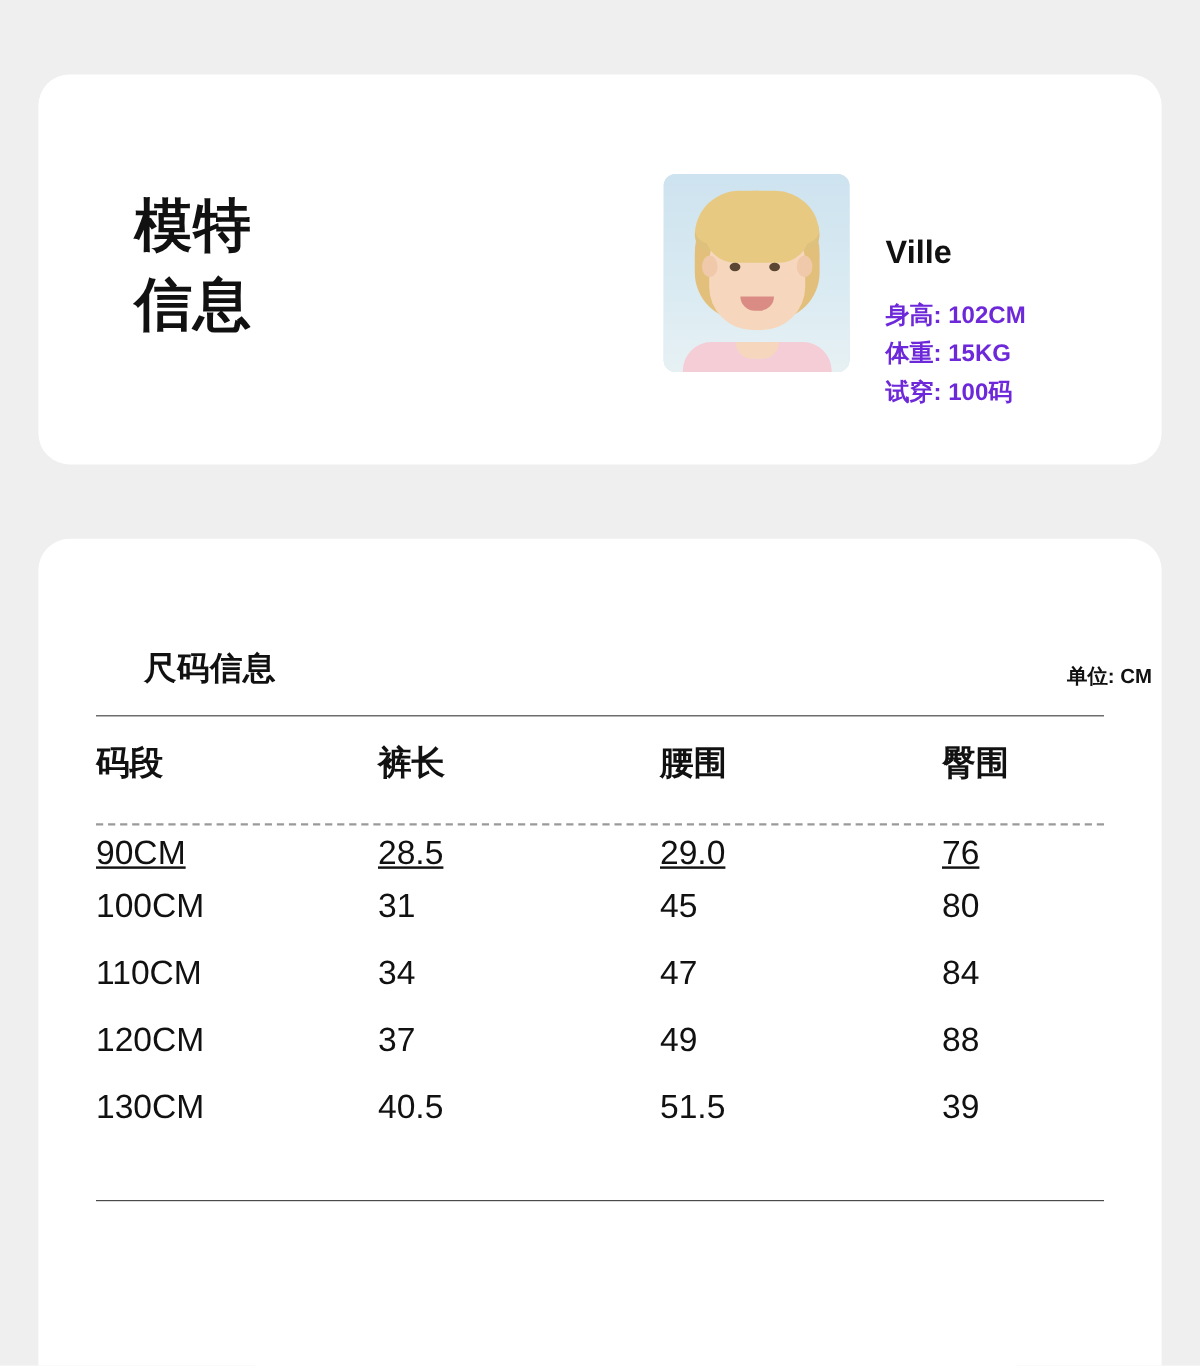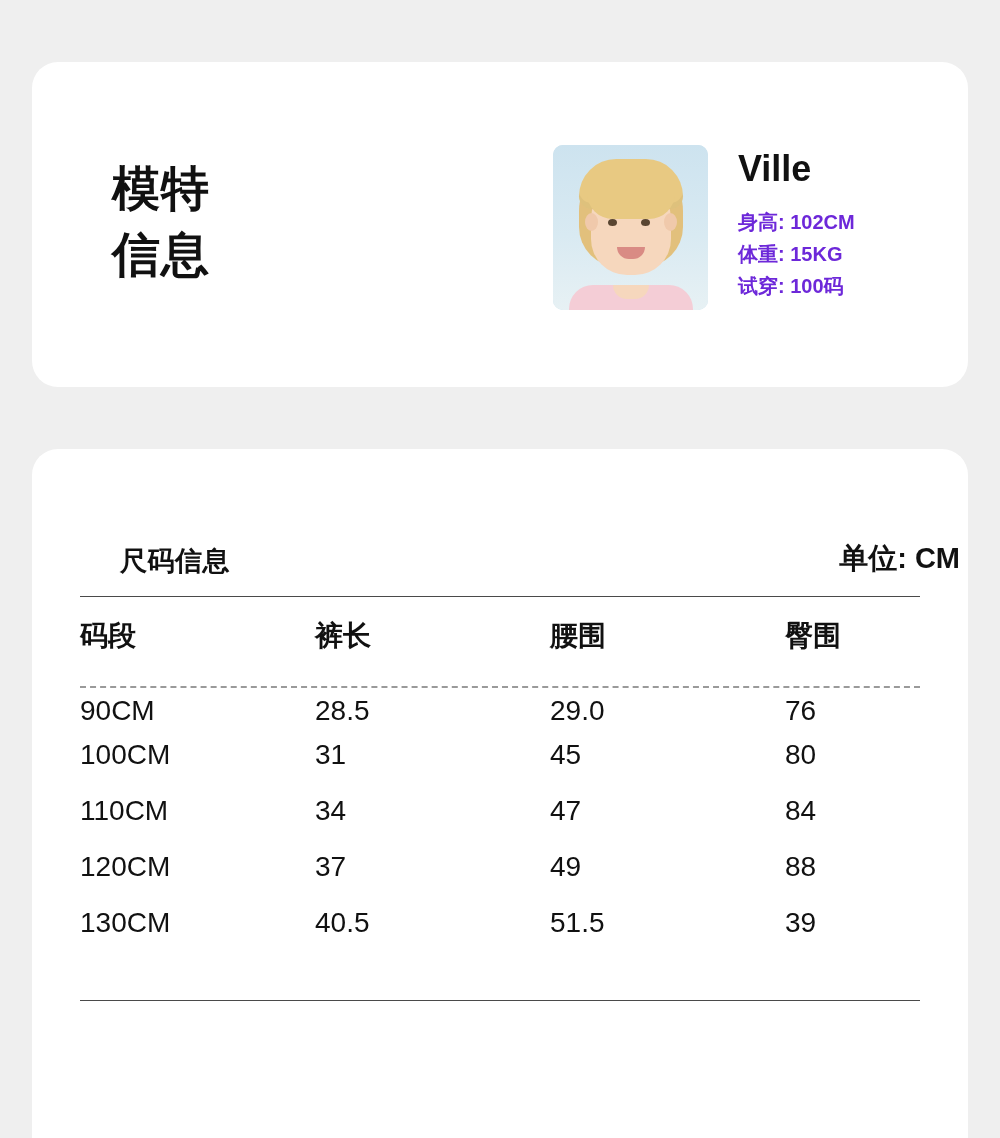--- a/index.html
+++ b/index.html
@@ -147,25 +147,26 @@
     background: #f6d7bd;
   }
 
   .model-meta {
     position: absolute;
     left: 706px;
     top: 88px;
     width: 220px;
   }
   .model-name {
-    font-size: 36px;
+    font-size: 27px;
     font-weight: bold;
     color: #111;
     line-height: 38px;
     margin-bottom: 18px;
+    margin-top: 41px;
   }
   .model-spec {
     font-size: 20px;
     color: #6d28d9;
     line-height: 32px;
     font-weight: bold;
   }
 
   
   .size-card {
@@ -189,21 +190,21 @@
     align-items: flex-end;
     margin-left: 40px;
   }
   .size-title {
     font-size: 27px;
     font-weight: bold;
     color: #111;
     letter-spacing: 0.5px;
   }
   .size-unit {
-    font-size: 29px;
+    font-size: 17px;
     font-weight: bold;
     color: #111;
   }
 
   .rule-top {
     position: absolute;
     left: 48px;
     top: 147px;
     width: 840px;
     height: 1px;
@@ -244,20 +245,21 @@
   table.size-table th {
     font-weight: bold;
     height: 46px;
     vertical-align: top;
   }
   table.size-table tbody tr {
     height: 56px;
   }
   table.size-table tbody tr:first-child td {
     padding-top: 32px;
+    text-decoration: underline;
   }
   table.size-table col.c0 { width: 235px; }
   table.size-table col.c1 { width: 235px; }
   table.size-table col.c2 { width: 235px; }
   table.size-table col.c3 { width: 135px; }
 
   .size-notes {
     position: absolute;
     left: 48px;
     top: 588px;

